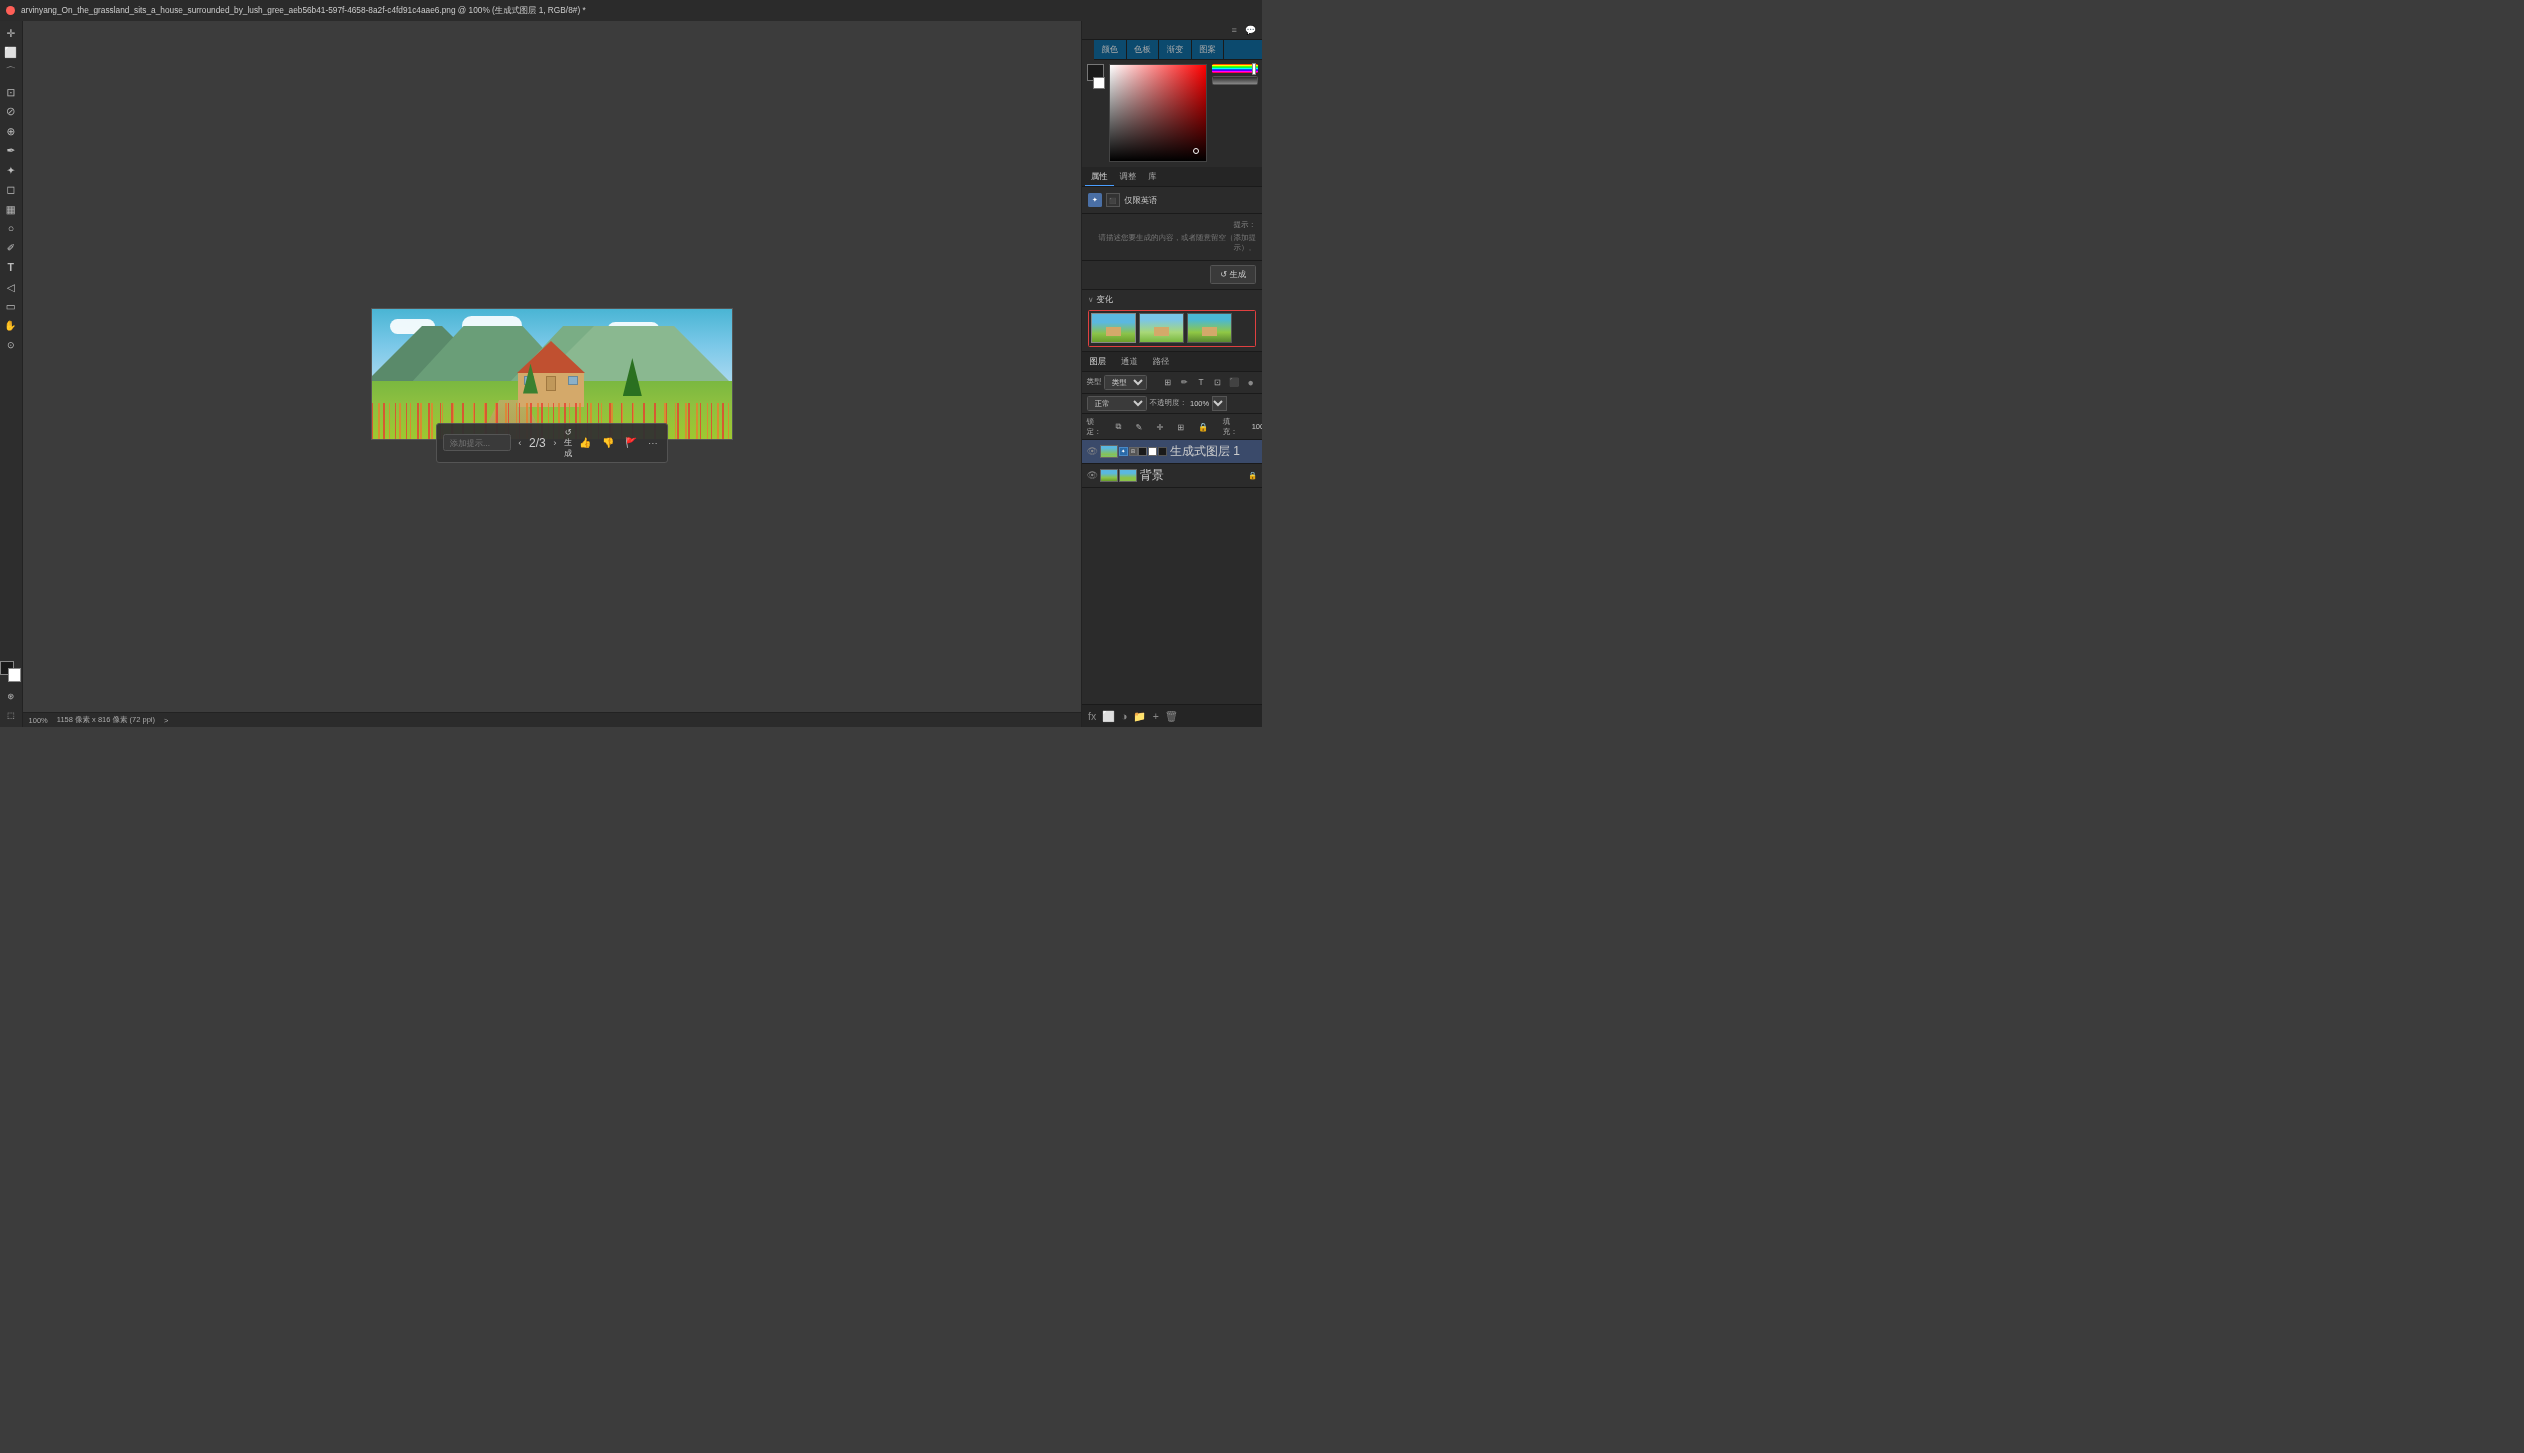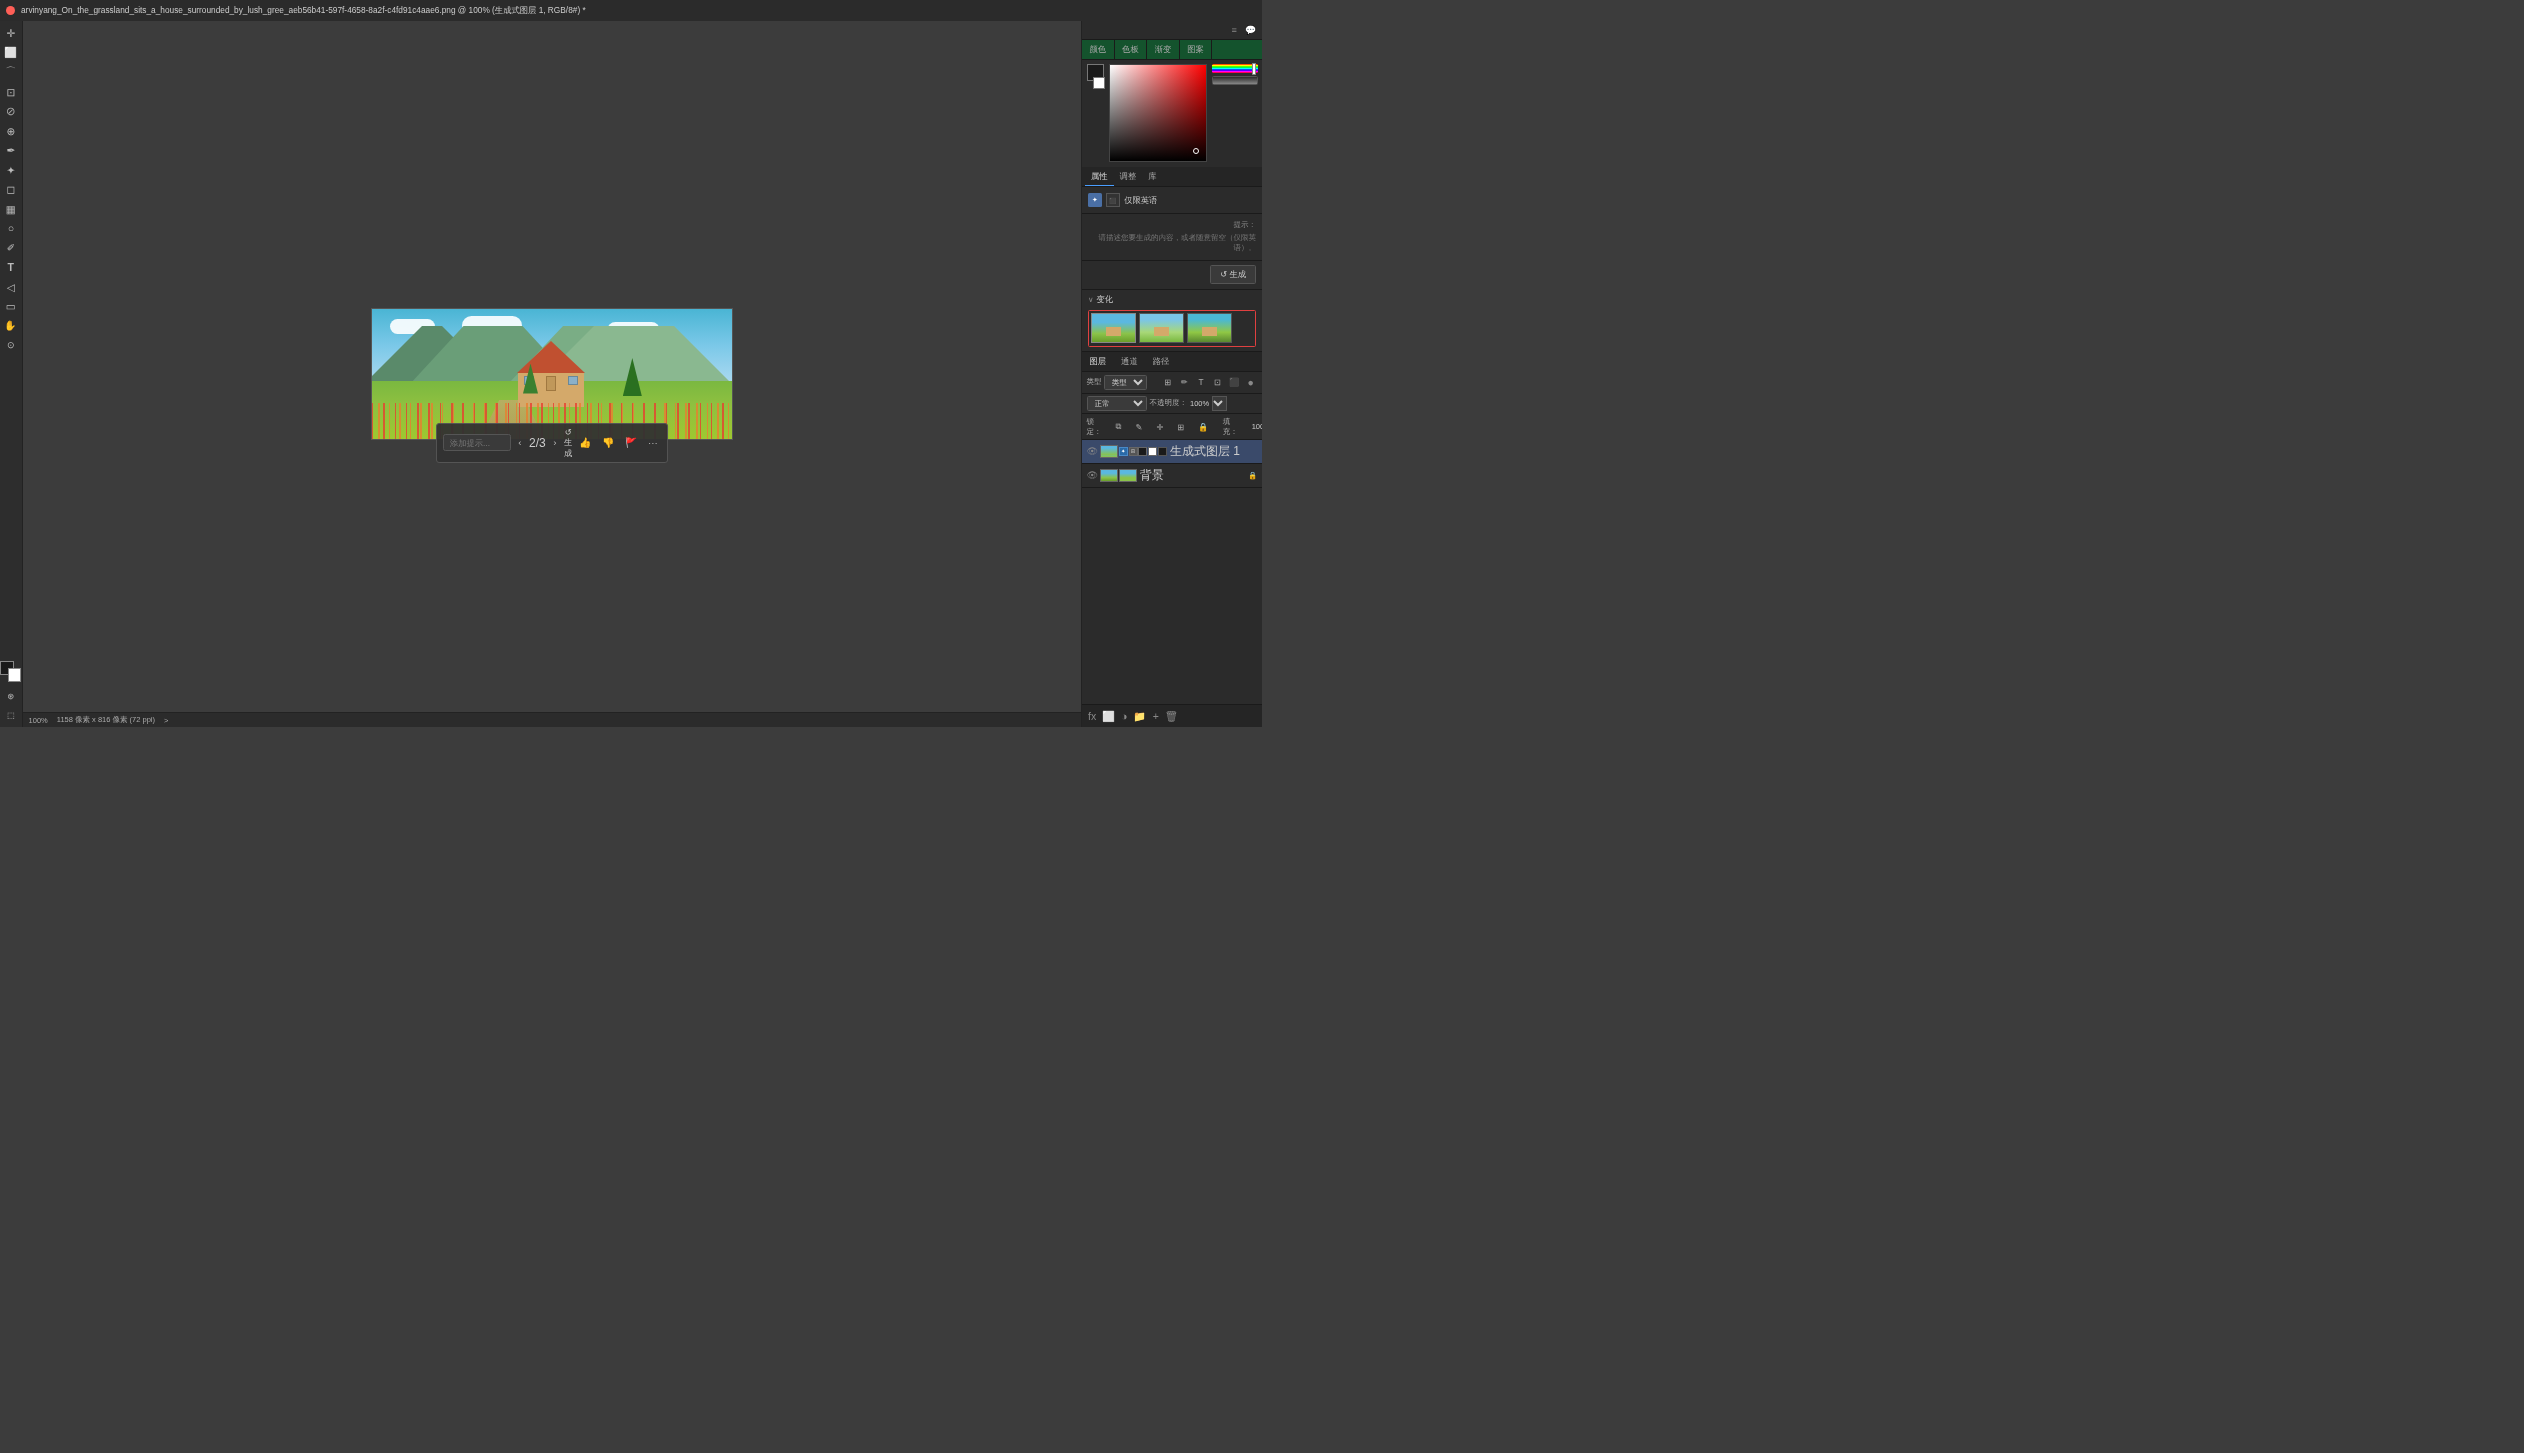--- a/index.html
+++ b/index.html
@@ -185,22 +185,23 @@
       width: 181px;
       background: #2b2b2b;
       display: flex;
       flex-direction: column;
       border-left: 0.8px solid #222;
       flex-shrink: 0;
     }
 
     .panel-tabs {
       display: flex;
-      background: #14532d;
-      border-bottom: 0.8px solid #1a1a1a;
+      background: #0c4a6e;
+      border-bottom: 0.8px solid #1a1a1a;
+      margin-left: 12px;
     }
     .panel-tab {
       padding: 3.8px 7.5px;
       font-size: 8.3px;
       color: #aaa;
       cursor: pointer;
       border-right: 0.8px solid #1a1a1a;
     }
 
     
@@ -731,21 +732,21 @@
     </div>
 
     <div class="gen-layer-header">
       <div class="gen-icon">✦</div>
       <div class="layer-icon-box">⬛</div>
       <span class="gen-layer-title">仅限英语</span>
     </div>
 
     <div class="prompt-section">
       <div class="prompt-label">提示：</div>
-      <div class="prompt-hint">请描述您要生成的内容，或者随意留空（仅限英语）。</div>
+      <div class="prompt-hint">请描述您要生成的内容，或者随意留空（添加提示）。</div>
     </div>
 
     <div class="gen-button">
       <button class="gen-btn">↺ 生成</button>
     </div>
 
     <div class="variations-section">
       <div class="variations-header">
         <span class="collapse-arrow">∨</span>
         <span>变化</span>

